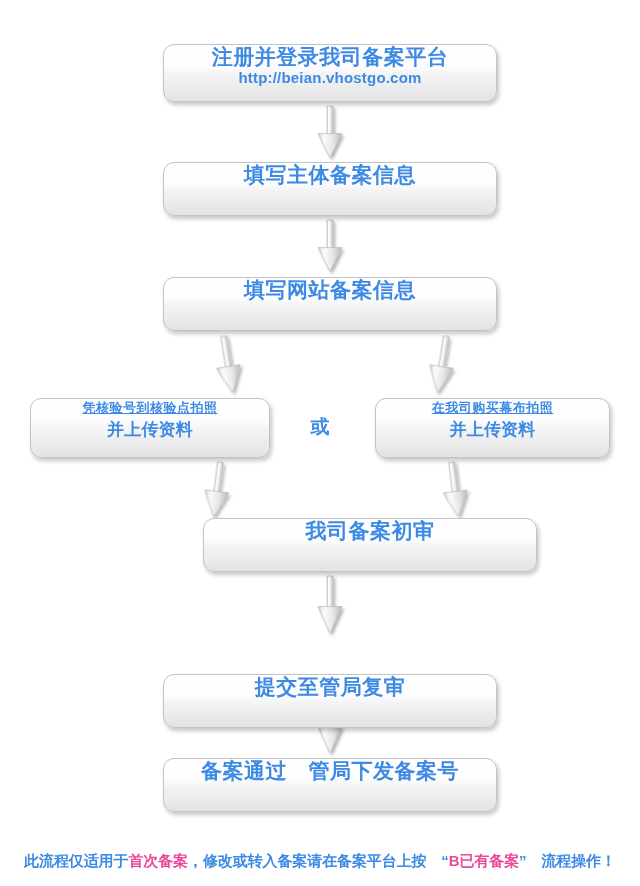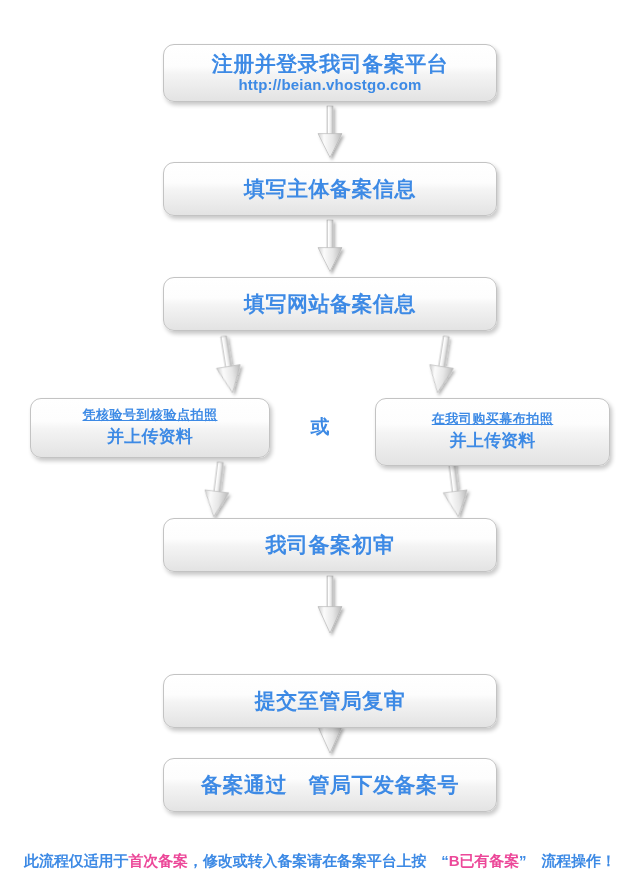--- a/index.html
+++ b/index.html
@@ -34,21 +34,20 @@
                 #ffffff 0%,
                 #fdfdfd 38%,
                 #f4f4f4 52%,
                 #eaeaea 80%,
                 #e3e3e3 100%);
     box-shadow: 2px 3px 4px rgba(0,0,0,0.22),
                 inset 0 1px 0 rgba(255,255,255,0.9);
     display: flex;
     flex-direction: column;
     align-items: center;
-    justify-content: center;
     text-align: center;
     color: #3d8ae5;
   }
   .node .line1 {
     font-size: 21px;
     font-weight: bold;
     line-height: 1.15;
     letter-spacing: 0.5px;
     white-space: nowrap;
   }
@@ -68,26 +67,26 @@
     font-size: 17px;
     line-height: 1.45;
   }
 
   
   .node.main { left: 163px; width: 334px; }
 
   #node-register { top: 44px;  height: 58px; }
   #node-subject  { top: 162px; height: 54px; }
   #node-site     { top: 277px; height: 54px; }
-  #node-review   { top: 518px; height: 54px; }
+  #node-review   { top: 518px; height: 54px; margin-left: 40px; }
   #node-submit   { top: 674px; height: 54px; }
   #node-pass     { top: 758px; height: 54px; }
 
   #node-verify { left: 30px;  top: 398px; width: 240px; height: 60px; }
-  #node-buy    { left: 375px; top: 398px; width: 235px; height: 68px; }
+  #node-buy    { left: 375px; top: 398px; width: 235px; height: 60px; }
 
   
   #or-label {
     position: absolute;
     left: 296px;
     top: 414px;
     width: 48px;
     text-align: center;
     font-size: 19px;
     font-weight: bold;

